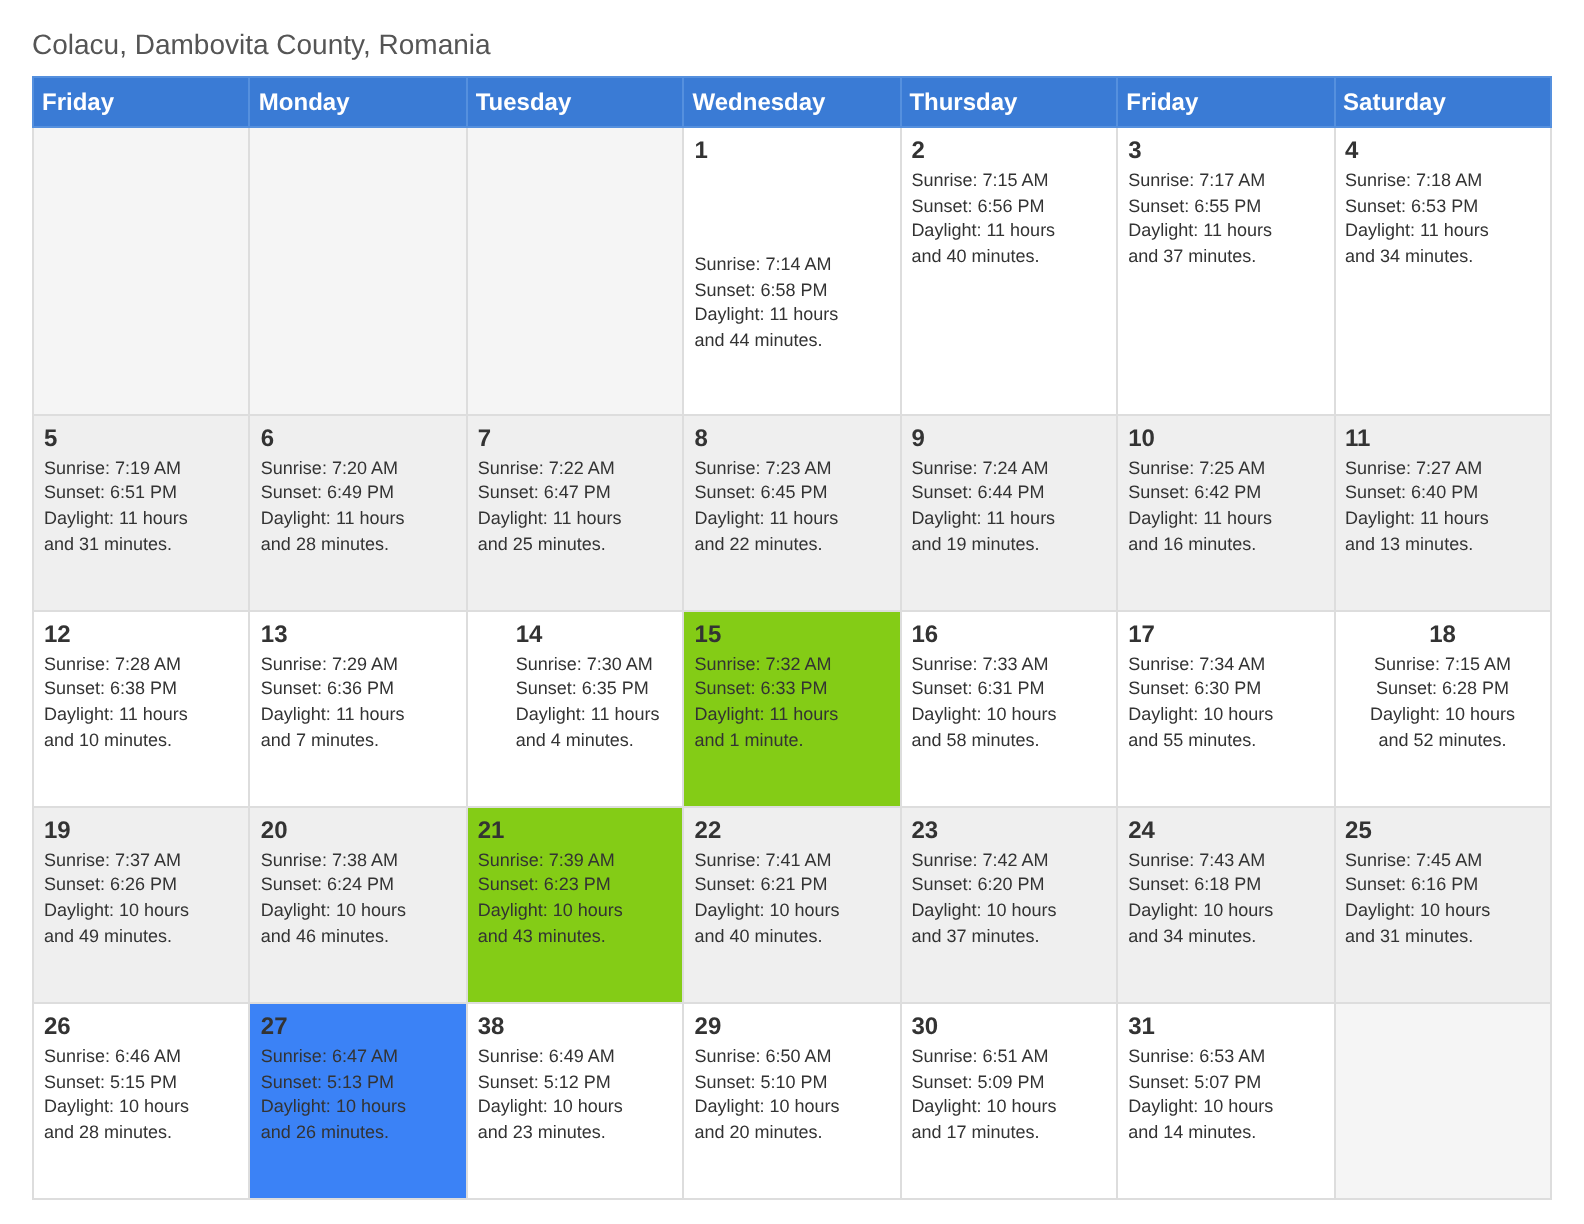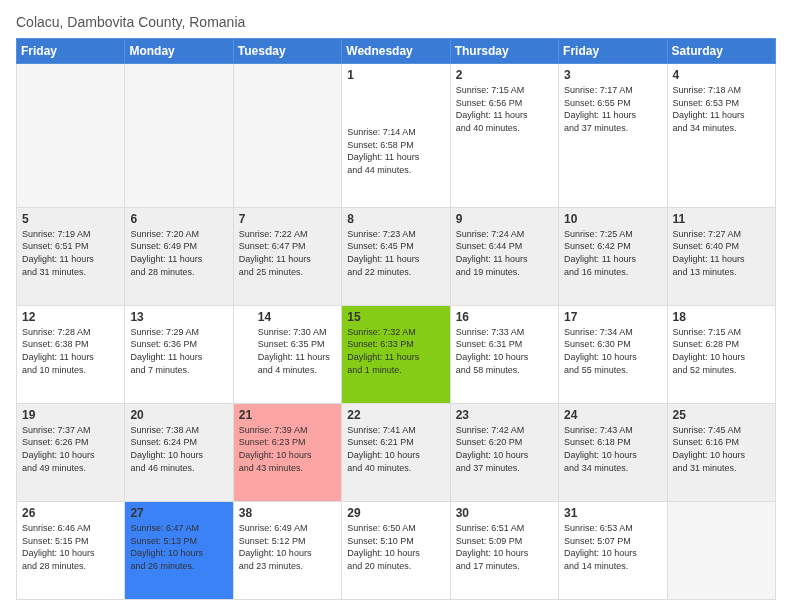--- a/index.html
+++ b/index.html
@@ -248,21 +248,21 @@
 Daylight: 10 hours
 and 58 minutes.</div>
           </td>
           <td style="background: rgb(255, 255, 255);">
             <span class="day-num">17</span>
             <div class="cell-info" style="white-space: pre-line;">Sunrise: 7:34 AM
 Sunset: 6:30 PM
 Daylight: 10 hours
 and 55 minutes.</div>
           </td>
-          <td style="background: rgb(255, 255, 255);">
+          <td style="background: rgb(255, 255, 255); text-align: center;">
             <span class="day-num">18</span>
             <div class="cell-info" style="white-space: pre-line;">Sunrise: 7:15 AM
 Sunset: 6:28 PM
 Daylight: 10 hours
 and 52 minutes.</div>
           </td>
         </tr>
         <tr>
           <td style="background: rgb(239, 239, 239);">
             <span class="day-num">19</span>
@@ -271,21 +271,21 @@
 Daylight: 10 hours
 and 49 minutes.</div>
           </td>
           <td style="background: rgb(239, 239, 239);">
             <span class="day-num">20</span>
             <div class="cell-info" style="white-space: pre-line;">Sunrise: 7:38 AM
 Sunset: 6:24 PM
 Daylight: 10 hours
 and 46 minutes.</div>
           </td>
-          <td style="background: #fca5a5; margin-top: 10px;">
+          <td style="background: #84cc16; margin-top: 10px;">
             <span class="day-num">21</span>
             <div class="cell-info" style="white-space: pre-line;">Sunrise: 7:39 AM
 Sunset: 6:23 PM
 Daylight: 10 hours
 and 43 minutes.</div>
           </td>
           <td style="background: rgb(239, 239, 239);">
             <span class="day-num">22</span>
             <div class="cell-info" style="white-space: pre-line;">Sunrise: 7:41 AM
 Sunset: 6:21 PM

